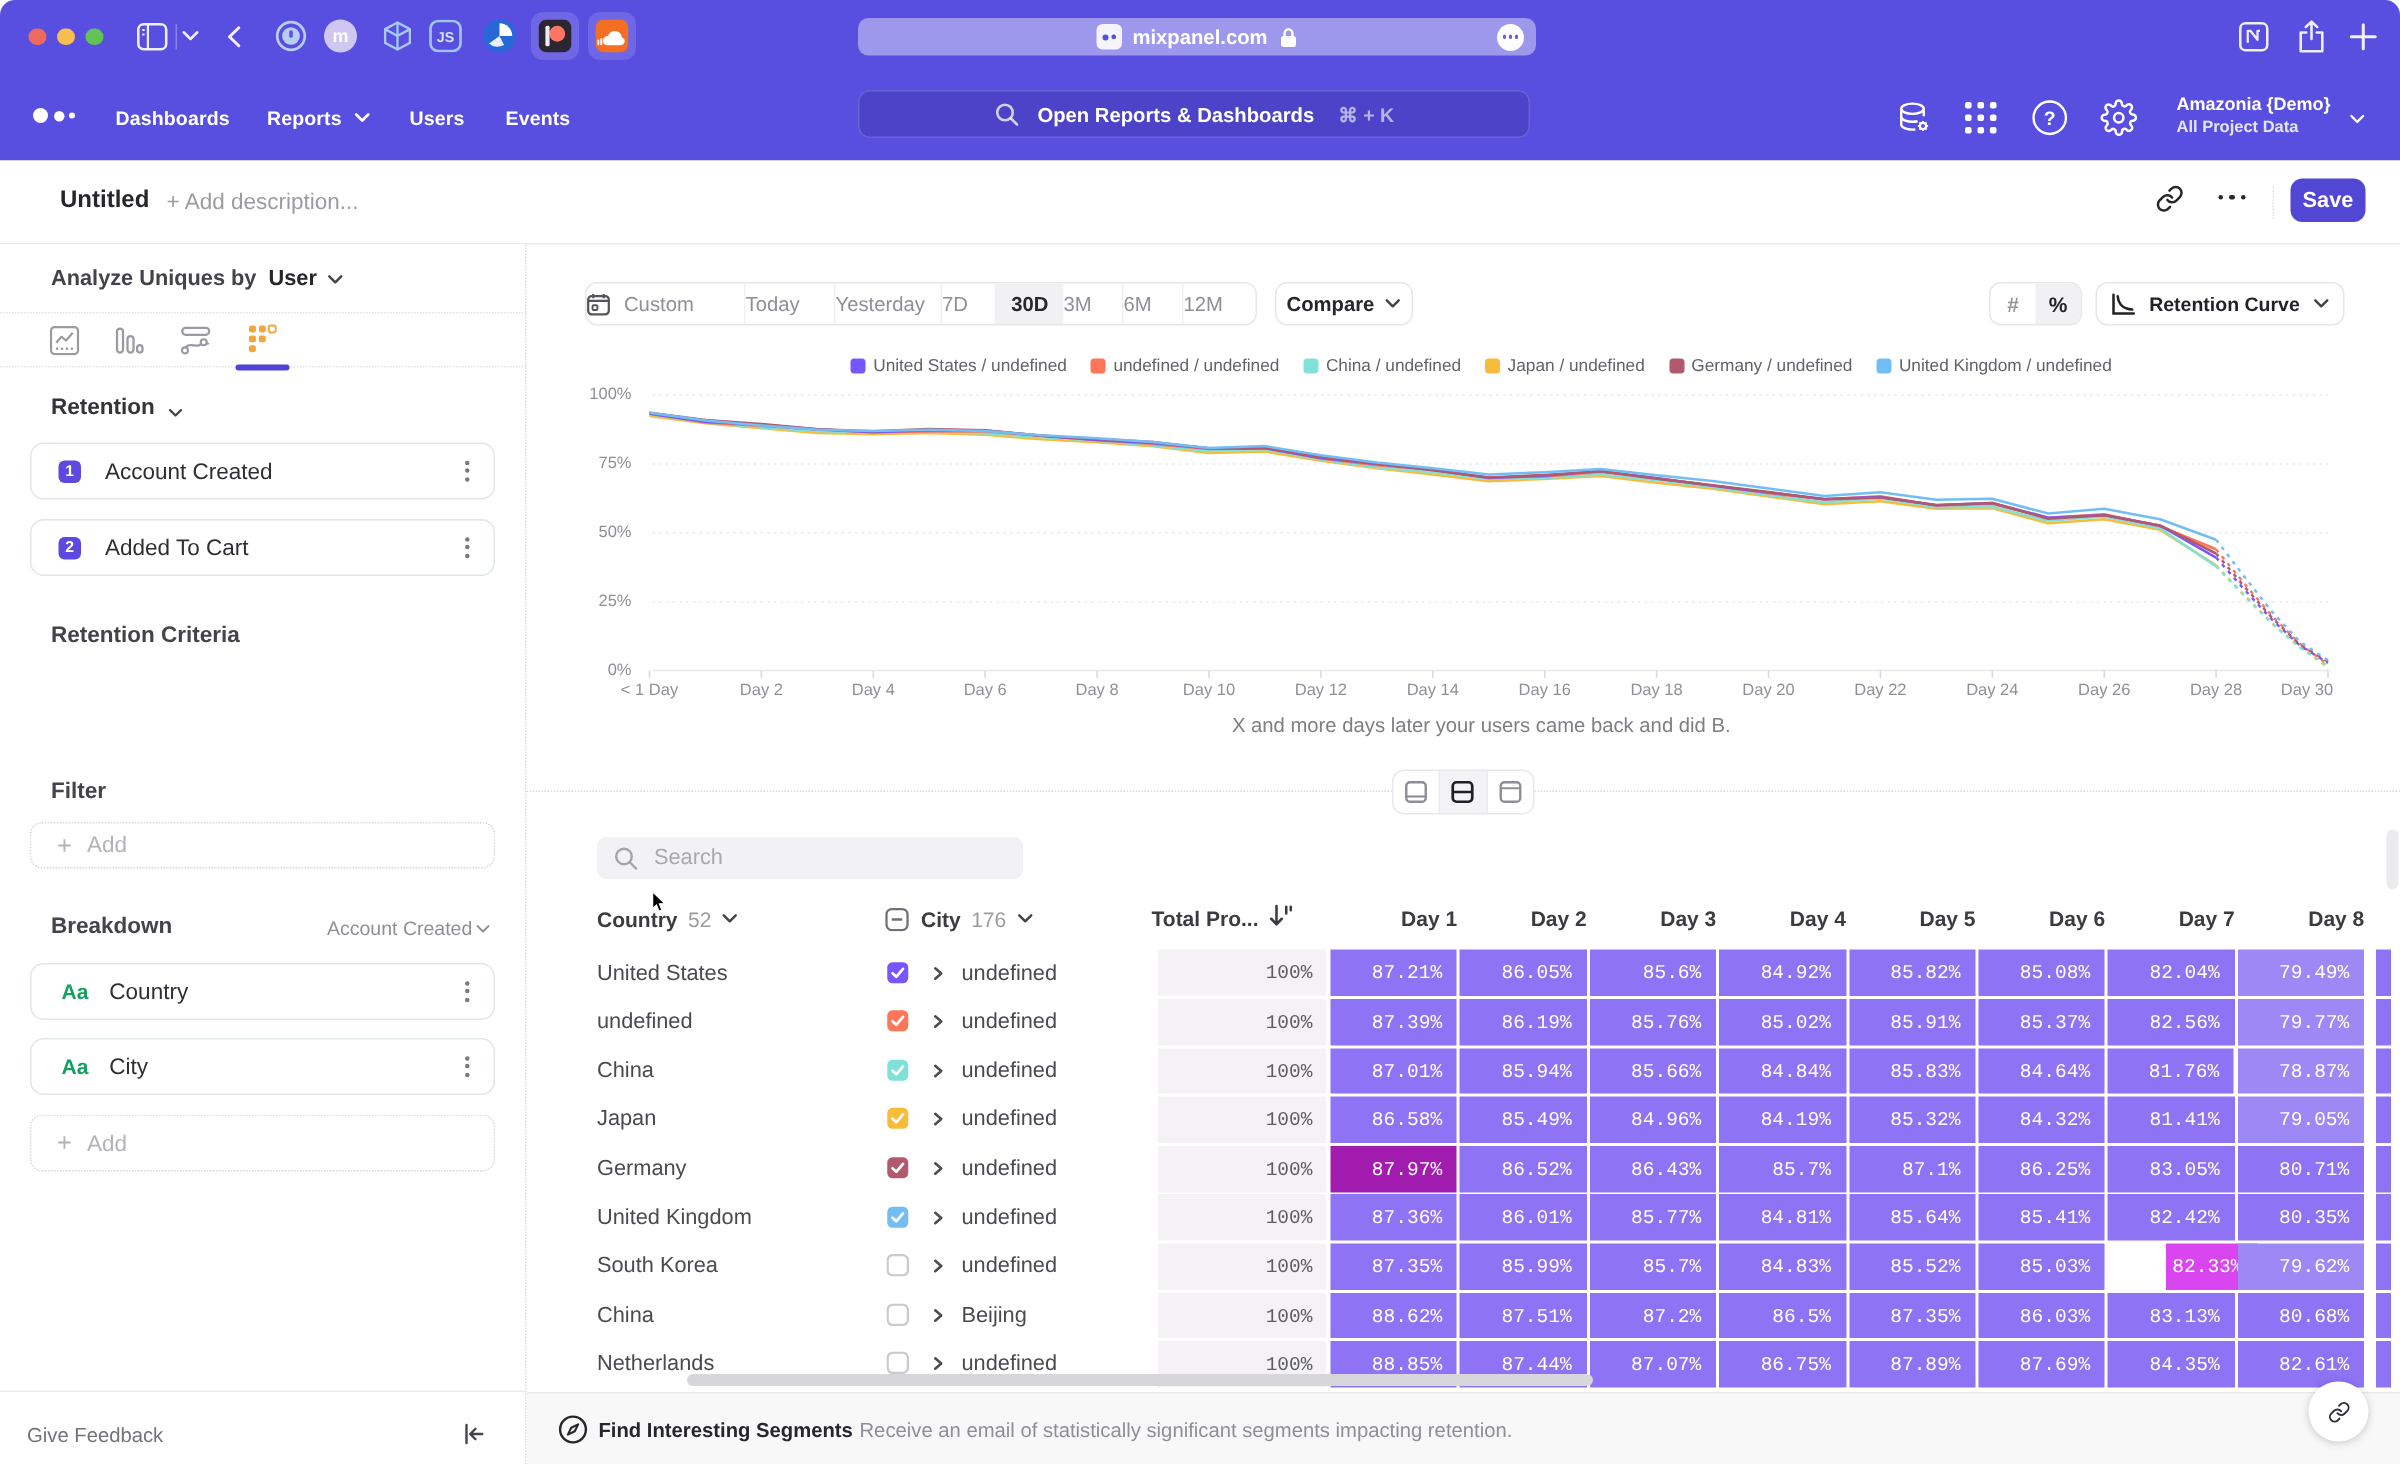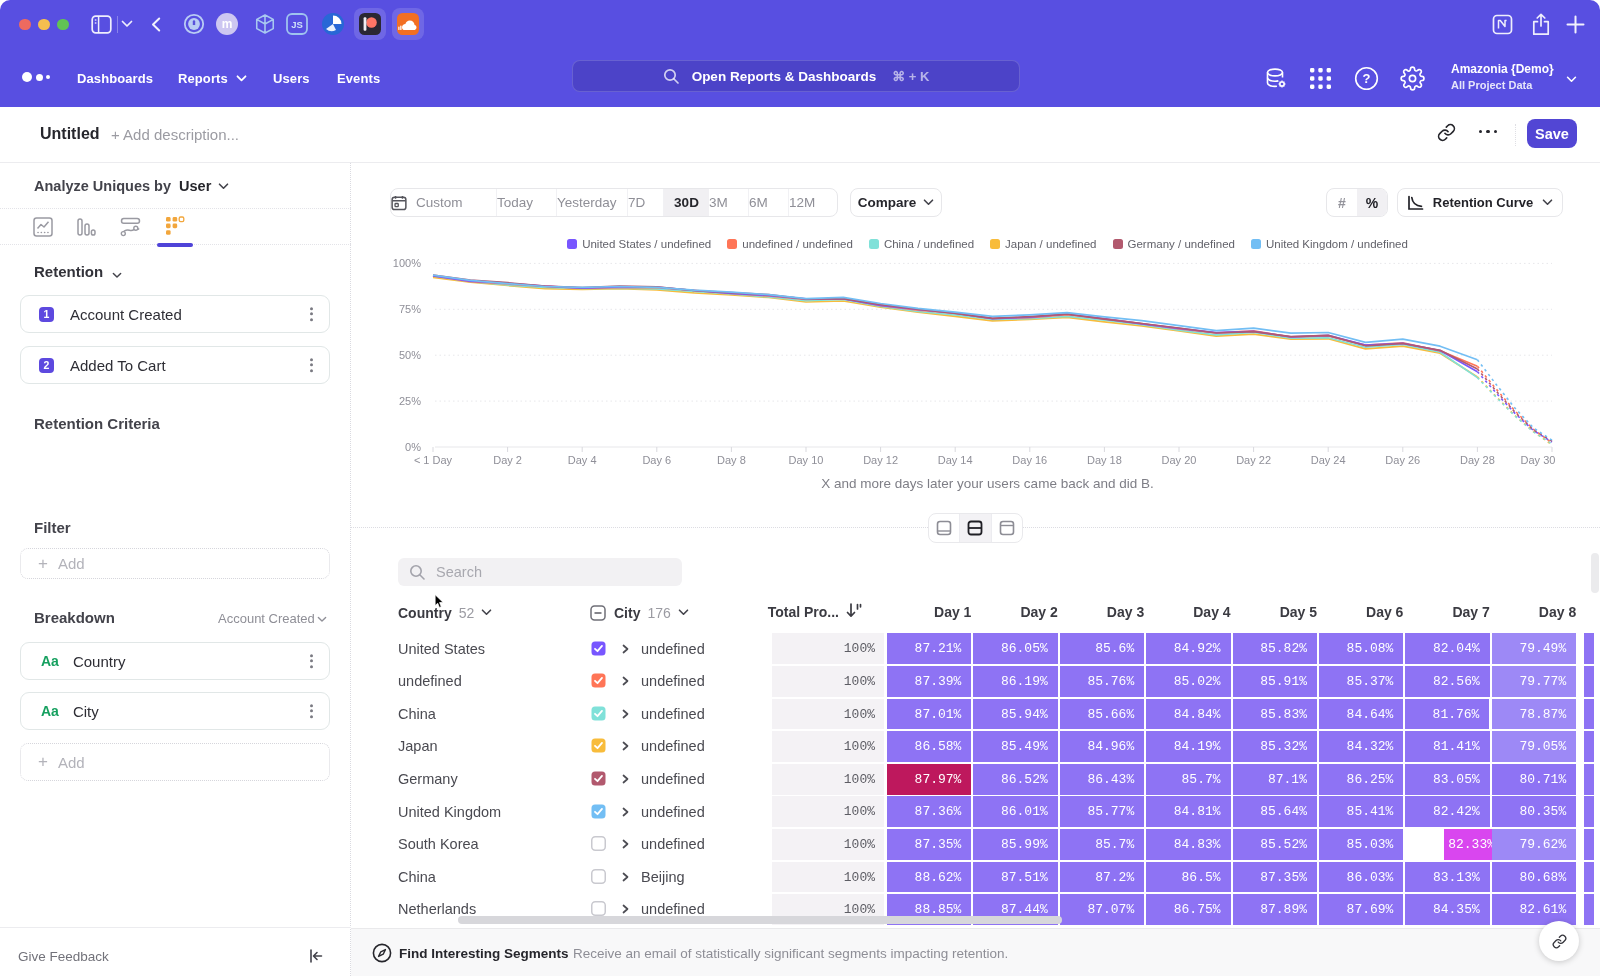--- a/index.html
+++ b/index.html
@@ -159,20 +159,36 @@
     <rect x="4.6" y="4.2" width="2.8" height="13.6" rx="1" fill="#efeef5"></rect>
   </svg>
   <div class="wicon" style="left:392px;top:8px;width:32px;height:32px;border-radius:8px;background:rgba(255,255,255,.14)"></div>
   <svg class="wicon" style="left:397px;top:13px" width="22" height="22" viewBox="0 0 22 22">
     <rect x="0" y="0" width="22" height="22" rx="5.5" fill="#f26f23"></rect>
     <path d="M5 14.5 c0-2.2 1.6-3.6 3.4-3.6 c.6-2 2.3-3.3 4.4-3.3 c2.6 0 4.6 1.9 4.8 4.4 c1 .3 1.9 1.2 1.9 2.5 c0 1.5-1.2 2.6-2.7 2.6 H7.6 C6.1 17.1 5 16 5 14.5 Z" fill="#fff"></path>
     <rect x="3.2" y="12.4" width="1.3" height="4.7" rx="0.6" fill="#fff"></rect>
     <rect x="1.3" y="13.4" width="1.2" height="3.7" rx="0.6" fill="#fff"></rect>
   </svg>
 
+  <div class="addrbar">
+    <span class="fav">
+        <i></i>
+        <i class="s"></i>
+      </span>
+    mixpanel.com
+    <svg style="margin-left:8px" width="12" height="14" viewBox="0 0 12 14">
+      <rect x="1" y="6" width="10" height="7.3" rx="1.8" fill="#fff"></rect>
+      <path d="M3.4 6 V4.2 a2.6 2.6 0 0 1 5.2 0 V6" fill="none" stroke="#fff" stroke-width="1.6"></path>
+    </svg>
+    <span class="addr-more">
+        <i></i>
+        <i></i>
+        <i></i>
+      </span>
+  </div>
 
   <svg class="wicon" style="left:1492px;top:14px" width="21" height="21" viewBox="0 0 21 21">
     <rect x="1.5" y="1.5" width="18" height="18" rx="3.5" fill="none" stroke="rgba(255,255,255,.9)" stroke-width="1.7"></rect>
     <path d="M6.5 14.5 V6.5 h1.8 L13 12.5 V6.5 h1.6" fill="none" stroke="rgba(255,255,255,.9)" stroke-width="1.5" stroke-linejoin="round"></path>
   </svg>
   <svg class="wicon" style="left:1532px;top:13px" width="18" height="23" viewBox="0 0 18 23">
     <path d="M9 1.6 v11.4 M5.2 5 L9 1.4 L12.8 5" fill="none" stroke="rgba(255,255,255,.9)" stroke-width="1.7" stroke-linecap="round" stroke-linejoin="round"></path>
     <path d="M5.5 8.7 H1.8 v12.5 h14.4 V8.7 h-3.7" fill="none" stroke="rgba(255,255,255,.9)" stroke-width="1.7" stroke-linecap="round" stroke-linejoin="round"></path>
   </svg>
   <svg class="wicon" style="left:1566px;top:15px" width="19" height="19" viewBox="0 0 19 19">
@@ -611,21 +627,21 @@
     <div class="rname">Germany</div>
     <div class="rcb"><svg width="15" height="15" viewBox="0 0 15 15">
         <rect x="0.5" y="0.5" width="14" height="14" rx="3.5" fill="#B2596E"></rect>
         <path d="M4 7.8 L6.5 10.2 L11 4.9" stroke="#fff" stroke-width="1.8" fill="none" stroke-linecap="round" stroke-linejoin="round"></path>
       </svg></div>
     <svg class="rchev" width="9" height="10" viewBox="0 0 9 10">
       <path d="M2.5 1.5 L6.5 5 L2.5 8.5" stroke="#4c4c53" stroke-width="1.7" fill="none" stroke-linecap="round" stroke-linejoin="round"></path>
     </svg>
     <div class="rcity">undefined</div>
     <div class="rtotal">100%</div>
-    <div class="dcell" style="left:887.0px;width:84.4px;background:#be185d">87.97%</div>
+    <div class="dcell" style="left:887.0px;width:84.4px;background:#a21caf">87.97%</div>
     <div class="dcell" style="left:973.4px;width:84.4px;background:#8E73F4">86.52%</div>
     <div class="dcell" style="left:1059.8px;width:84.4px;background:#8E73F4">86.43%</div>
     <div class="dcell" style="left:1146.2px;width:84.4px;background:#8E73F4">85.7%</div>
     <div class="dcell" style="left:1232.6px;width:84.4px;background:#8E73F4">87.1%</div>
     <div class="dcell" style="left:1319.0px;width:84.4px;background:#8E73F4">86.25%</div>
     <div class="dcell" style="left:1405.4px;width:84.4px;background:#8E73F4">83.05%</div>
     <div class="dcell" style="left:1491.8px;width:84.4px;background:#8E73F4">80.71%</div>
     <div class="dcell" style="left:1583.5px;width:6.5px;background:#8E73F4"></div>
   </div>
 <div class="trow" style="top:795.5px">

